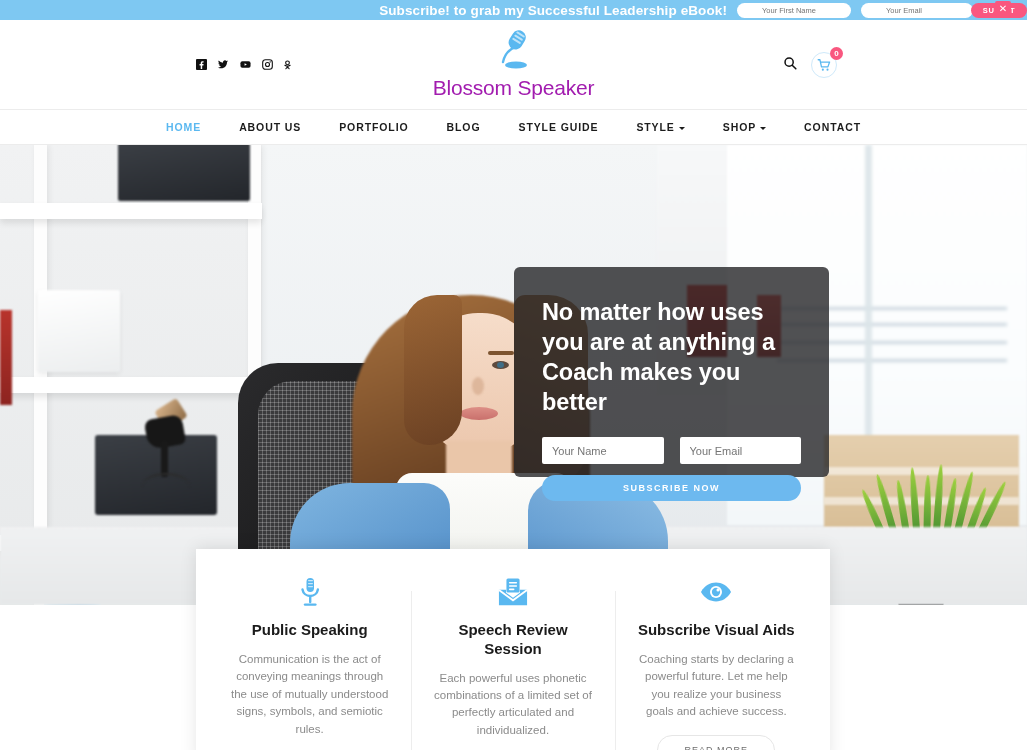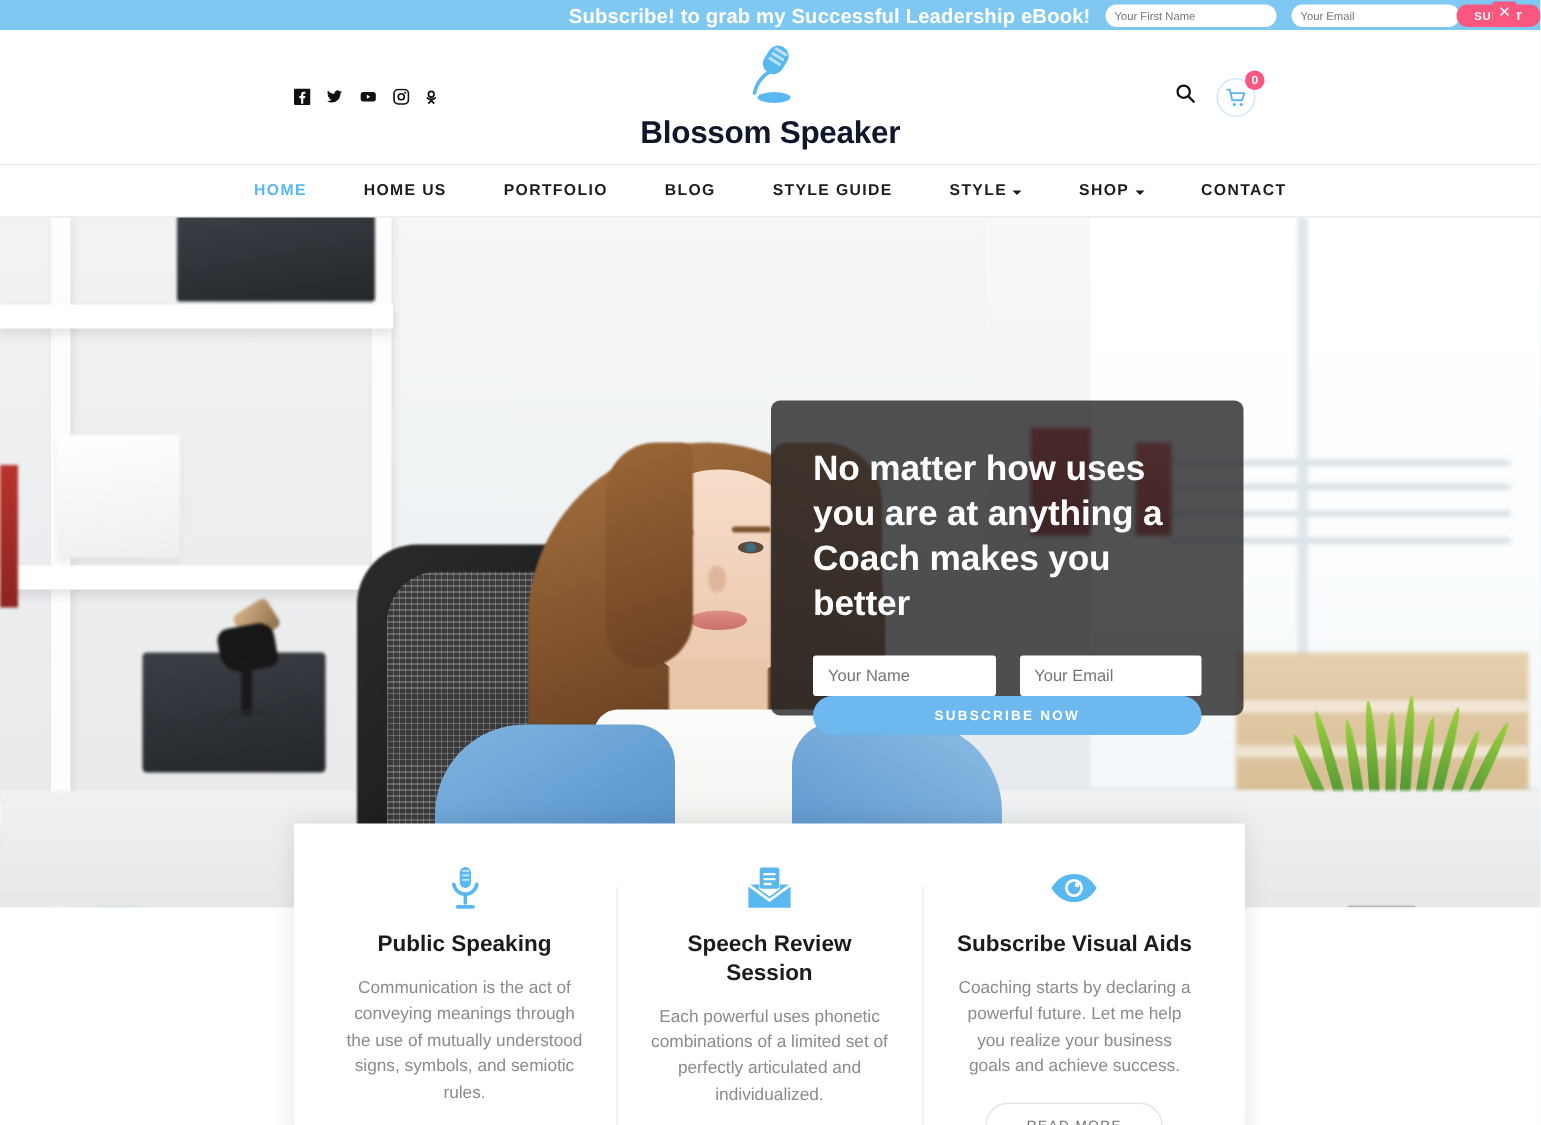--- a/index.html
+++ b/index.html
@@ -27,21 +27,21 @@
     letter-spacing: .1px;
     white-space: nowrap;
   }
   .topbar-input {
     height: 15px;
     border: none;
     border-radius: 8px;
     background: #fff;
     font-size: 7.5px;
     color: #9b9b9b;
-    padding: 0 6px;
+    padding: 0 25px;
     font-family: "Liberation Sans", sans-serif;
     outline: none;
   }
   .topbar-input.first { width: 114px; }
   .topbar-input.email { width: 112px; }
   .topbar-submit {
     height: 15px; width: 56px;
     border: none; border-radius: 8px;
     background: #f9577f;
     color: #fff;
@@ -83,23 +83,23 @@
   .social svg { display: block; }
   .brand {
     position: absolute;
     left: 0; right: 0;
     display: flex;
     flex-direction: column;
     align-items: center;
     gap: 1px;
   }
   .brand-name {
-    color: #0f172a;
+    color: #a21caf;
     font-size: 21px;
-    font-weight: 700;
+    font-weight: 400;
     letter-spacing: -.2px;
     text-align: center;
   }
   .header-right {
     position: absolute;
     right: 190px;
     display: flex;
     align-items: center;
     gap: 14px;
   }
@@ -462,20 +462,21 @@
     border-radius: 2px;
     background: #fff;
     font-size: 11px;
     color: #8a8a8a;
     padding: 0 10px;
     font-family: "Liberation Sans", sans-serif;
     outline: none;
     min-width: 0;
   }
   .hero-btn {
+    margin-top: 11px;
     width: 100%;
     height: 26px;
     border: none;
     border-radius: 14px;
     background: #6db9ef;
     color: #fff;
     font-size: 9px;
     font-weight: 700;
     letter-spacing: 1.5px;
     cursor: pointer;
@@ -619,21 +620,21 @@
       <div class="cart-badge">0</div>
     </div>
   </div>
 </div>
 
 <div class="nav">
   <div class="nav-item active">
       <span>HOME</span>
     </div>
   <div class="nav-item">
-      <span>HOME US</span>
+      <span>ABOUT US</span>
     </div>
   <div class="nav-item">
       <span>PORTFOLIO</span>
     </div>
   <div class="nav-item">
       <span>BLOG</span>
     </div>
   <div class="nav-item">
       <span>STYLE GUIDE</span>
     </div>

